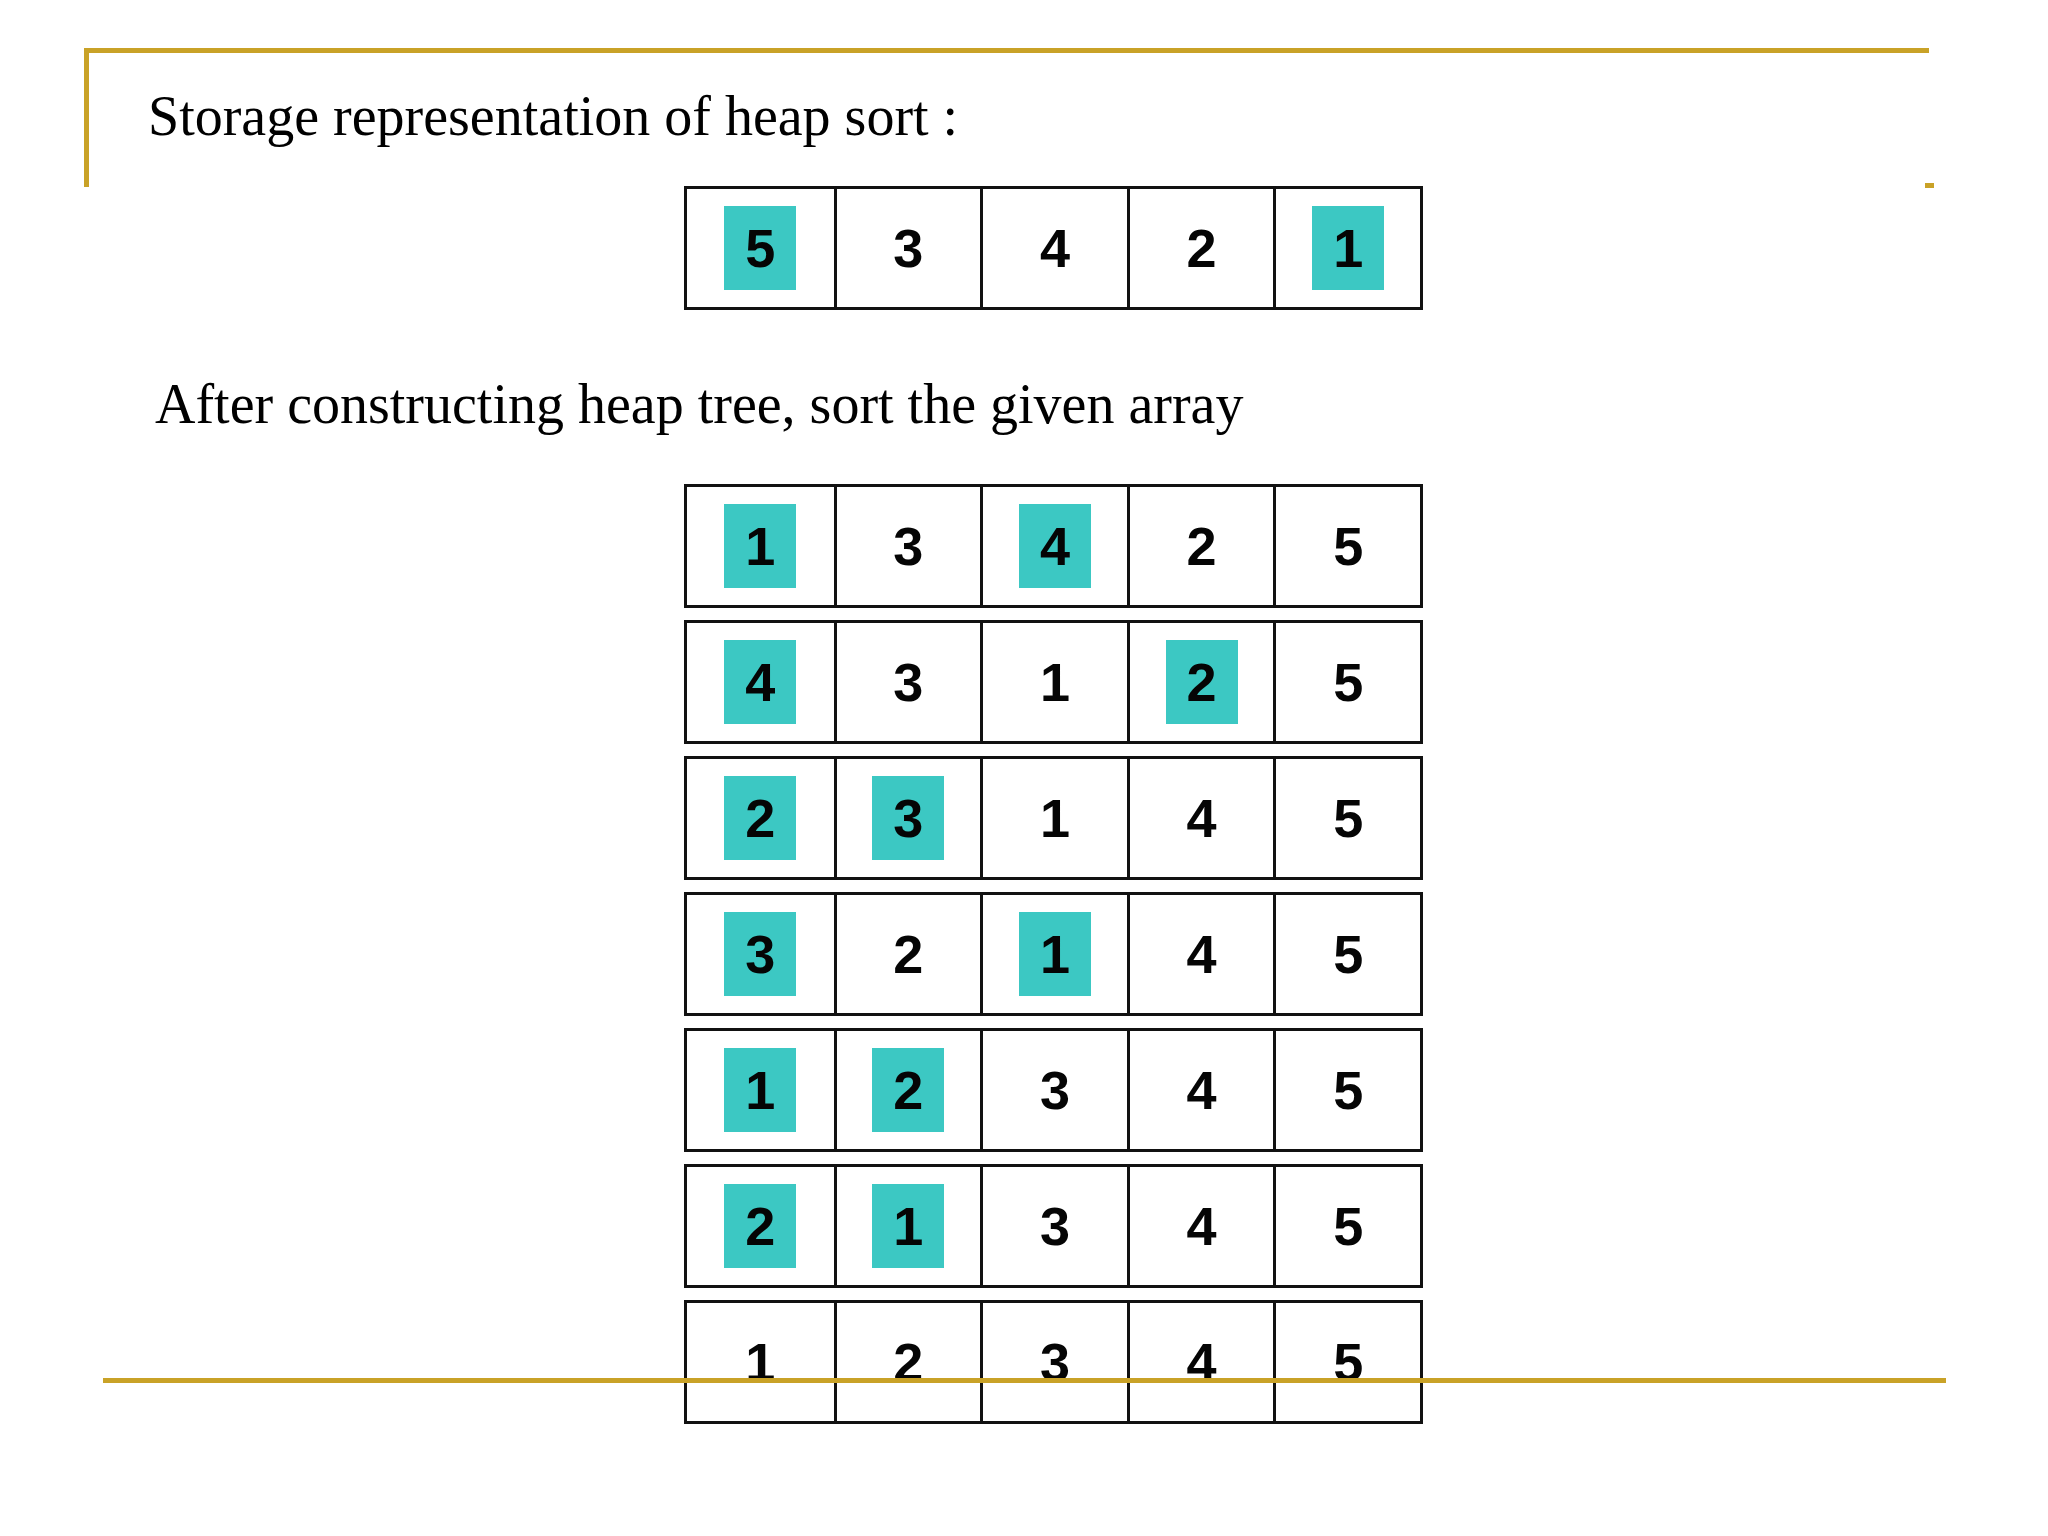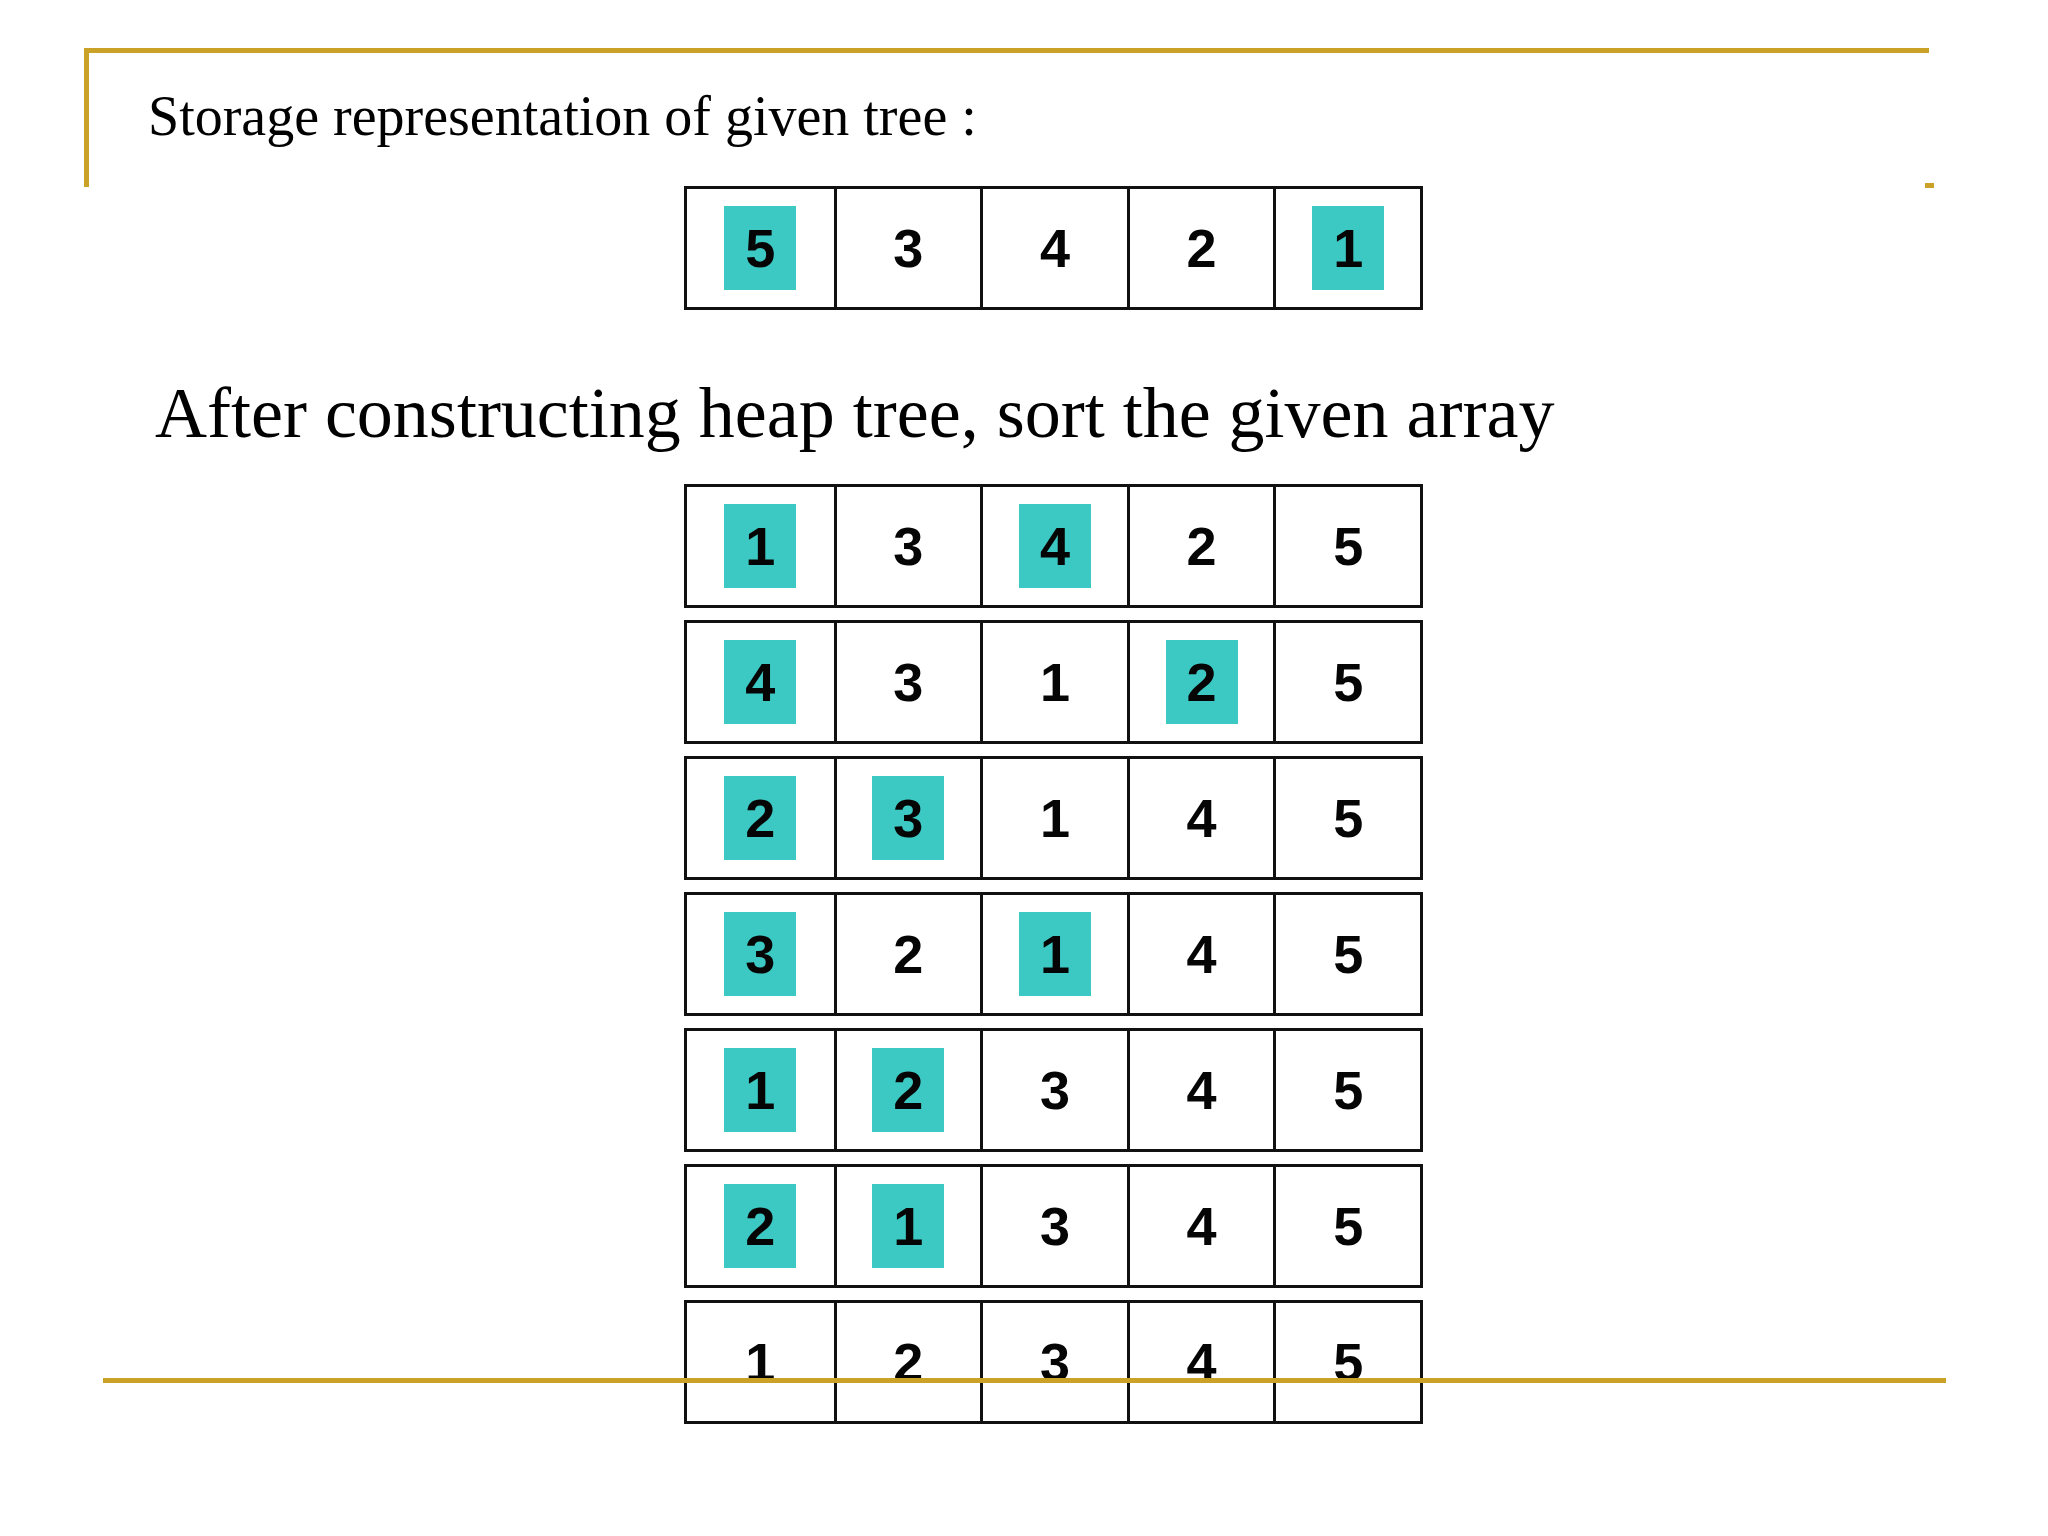--- a/index.html
+++ b/index.html
@@ -14,21 +14,21 @@
   .slide-title{
     position:absolute;
     left:148px;top:84px;
     font-size:56px;color:#000;
     white-space:nowrap;
     line-height:1.15;
   }
   .slide-subtitle{
     position:absolute;
     left:155px;top:372px;
-    font-size:72px;color:#000;
+    font-size:56px;color:#000;
     white-space:nowrap;
     line-height:1.15;
   }
   .array-table{
     position:absolute;
     left:684px;
     width:733px;height:118px;
     display:grid;
     grid-template-columns:repeat(5,1fr);
     border:3px solid #111;
@@ -61,21 +61,21 @@
 </style>
 </head>
 <body>
 
 <div class="slide">
   <div class="gold top-line"></div>
   <div class="gold left-vline"></div>
   <div class="gold right-tick"></div>
   <div class="gold bottom-line"></div>
 
-  <div class="slide-title">Storage representation of given tree :</div>
+  <div class="slide-title">Storage representation of heap sort :</div>
 
   <div class="slide-subtitle">After constructing heap tree, sort the given array</div>
 
   <div id="arrays-host">
       <div class="array-table" style="top: 186px;">
         <div class="array-cell">
           <span class="hl-box" style="background: rgb(60, 200, 195);">
             <span class="digit">5</span>
           </span>
         </div>

